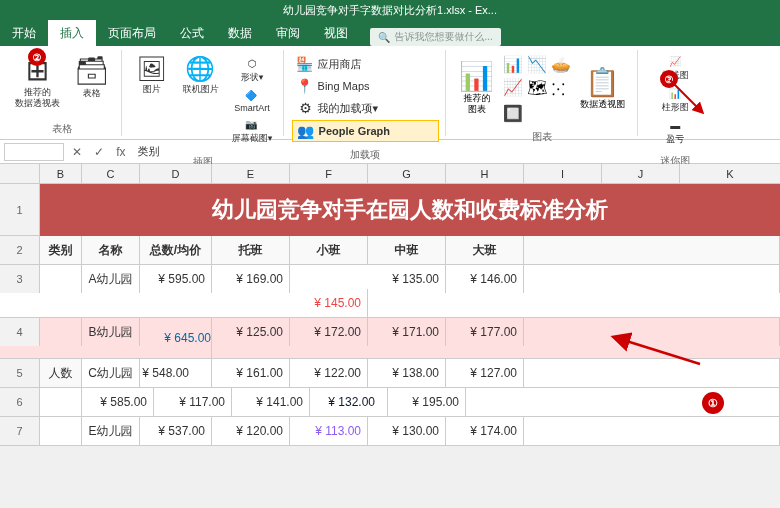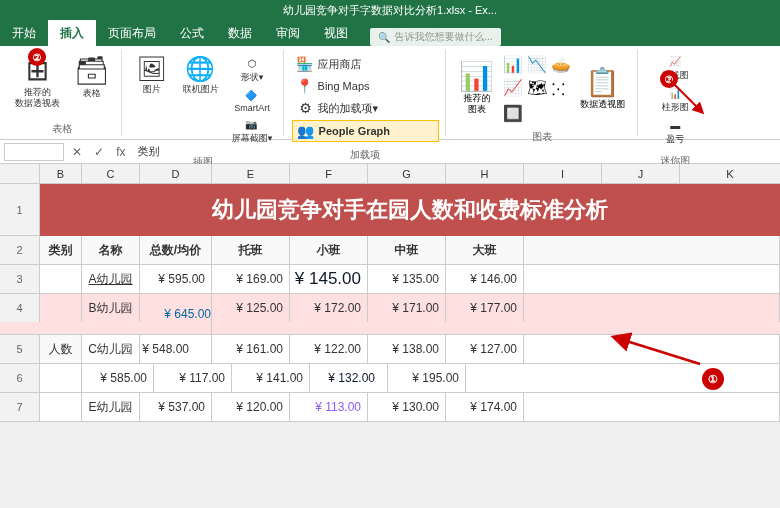--- a/index.html
+++ b/index.html
@@ -29,21 +29,21 @@
       color: white;
       cursor: pointer;
       height: 26px;
       display: flex;
       align-items: center;
     }
 
     .ribbon-tab.active {
       background: white;
       color: #217346;
-      font-weight: bold;
+      font-weight: normal;
     }
 
     .ribbon-content {
       background: white;
       display: flex;
       padding: 4px 4px 2px 4px;
       border-bottom: 1px solid #ccc;
       align-items: flex-start;
       gap: 2px;
       height: 94px;
@@ -411,24 +411,24 @@
       <div style="width:78px; border-right:1px solid #ccc; display:flex; align-items:center; justify-content:center; font-size:12px; color:#333; height:28px; font-weight:bold; background:#f9f9f9;">小班</div>
       <div style="width:78px; border-right:1px solid #ccc; display:flex; align-items:center; justify-content:center; font-size:12px; color:#333; height:28px; font-weight:bold; background:#f9f9f9;">中班</div>
       <div style="width:78px; border-right:1px solid #ccc; display:flex; align-items:center; justify-content:center; font-size:12px; color:#333; height:28px; font-weight:bold; background:#f9f9f9;">大班</div>
       <div style="flex:1; border-right:1px solid #ccc; height:28px; background:#f9f9f9;"></div>
     </div>
 
     <div id="table-rows">
         <div style="display: flex; border-bottom: 1px solid rgb(204, 204, 204); background: white;">
     <div style="width:40px;min-width:40px;background:#f2f2f2;border-right:1px solid #ccc;display:flex;align-items:center;justify-content:center;font-size:11px;color:#666;height:28px;">3</div>
     <div style="width:42px;border-right:1px solid #ccc;display:flex;align-items:center;justify-content:center;font-size:12px;color:#333;height:28px;"></div>
-    <div style="width:58px;border-right:1px solid #ccc;display:flex;align-items:center;justify-content:center;font-size:12px;color:#333;height:28px;text-decoration:underline;">A幼儿园</div>
+    <div style="width:58px;border-right:1px solid #ccc;display:flex;align-items:center;justify-content:center;font-size:12px;color:#333;height:28px;">A幼儿园</div>
     <div style="width:72px;border-right:1px solid #ccc;display:flex;align-items:center;justify-content:flex-end;padding-right:6px;font-size:12px;color:#333;height:28px;">¥  595.00</div>
     <div style="width:78px;border-right:1px solid #ccc;display:flex;align-items:center;justify-content:flex-end;padding-right:6px;font-size:12px;color:#333;height:28px;">¥  169.00</div>
-    <div style="width:78px;border-right:1px solid #ccc;display:flex;align-items:center;justify-content:flex-end;padding-right:6px;font-size:17px;color:#0f172a;height:28px;">¥  145.00</div>
+    <div style="width:78px;border-right:1px solid #ccc;display:flex;align-items:center;justify-content:flex-end;padding-right:6px;font-size:12px;color:#ef4444;height:28px;margin-top:24px;">¥  145.00</div>
     <div style="width:78px;border-right:1px solid #ccc;display:flex;align-items:center;justify-content:flex-end;padding-right:6px;font-size:12px;color:#333;height:28px;">¥  135.00</div>
     <div style="width:78px;border-right:1px solid #ccc;display:flex;align-items:center;justify-content:flex-end;padding-right:6px;font-size:12px;color:#333;height:28px;">¥  146.00</div>
     <div style="flex:1;border-right:1px solid #ccc;height:28px;"></div>
   </div>
         <div style="display: flex; border-bottom: 1px solid rgb(204, 204, 204); background: rgb(255, 224, 224);">
     <div style="width:40px;min-width:40px;background:#f2f2f2;border-right:1px solid #ccc;display:flex;align-items:center;justify-content:center;font-size:11px;color:#666;height:28px;">4</div>
     <div style="width:42px;border-right:1px solid #ccc;display:flex;align-items:center;justify-content:center;font-size:12px;color:#333;height:28px;"></div>
     <div style="width:58px;border-right:1px solid #ccc;display:flex;align-items:center;justify-content:center;font-size:12px;color:#333;height:28px;">B幼儿园</div>
     <div style="width:72px;border-right:1px solid #ccc;display:flex;align-items:center;justify-content:flex-end;padding-right:0;font-size:12px;color:#0369a1;height:40px;">¥  645.00</div>
     <div style="width:78px;border-right:1px solid #ccc;display:flex;align-items:center;justify-content:flex-end;padding-right:6px;font-size:12px;color:#333;height:28px;">¥  125.00</div>

